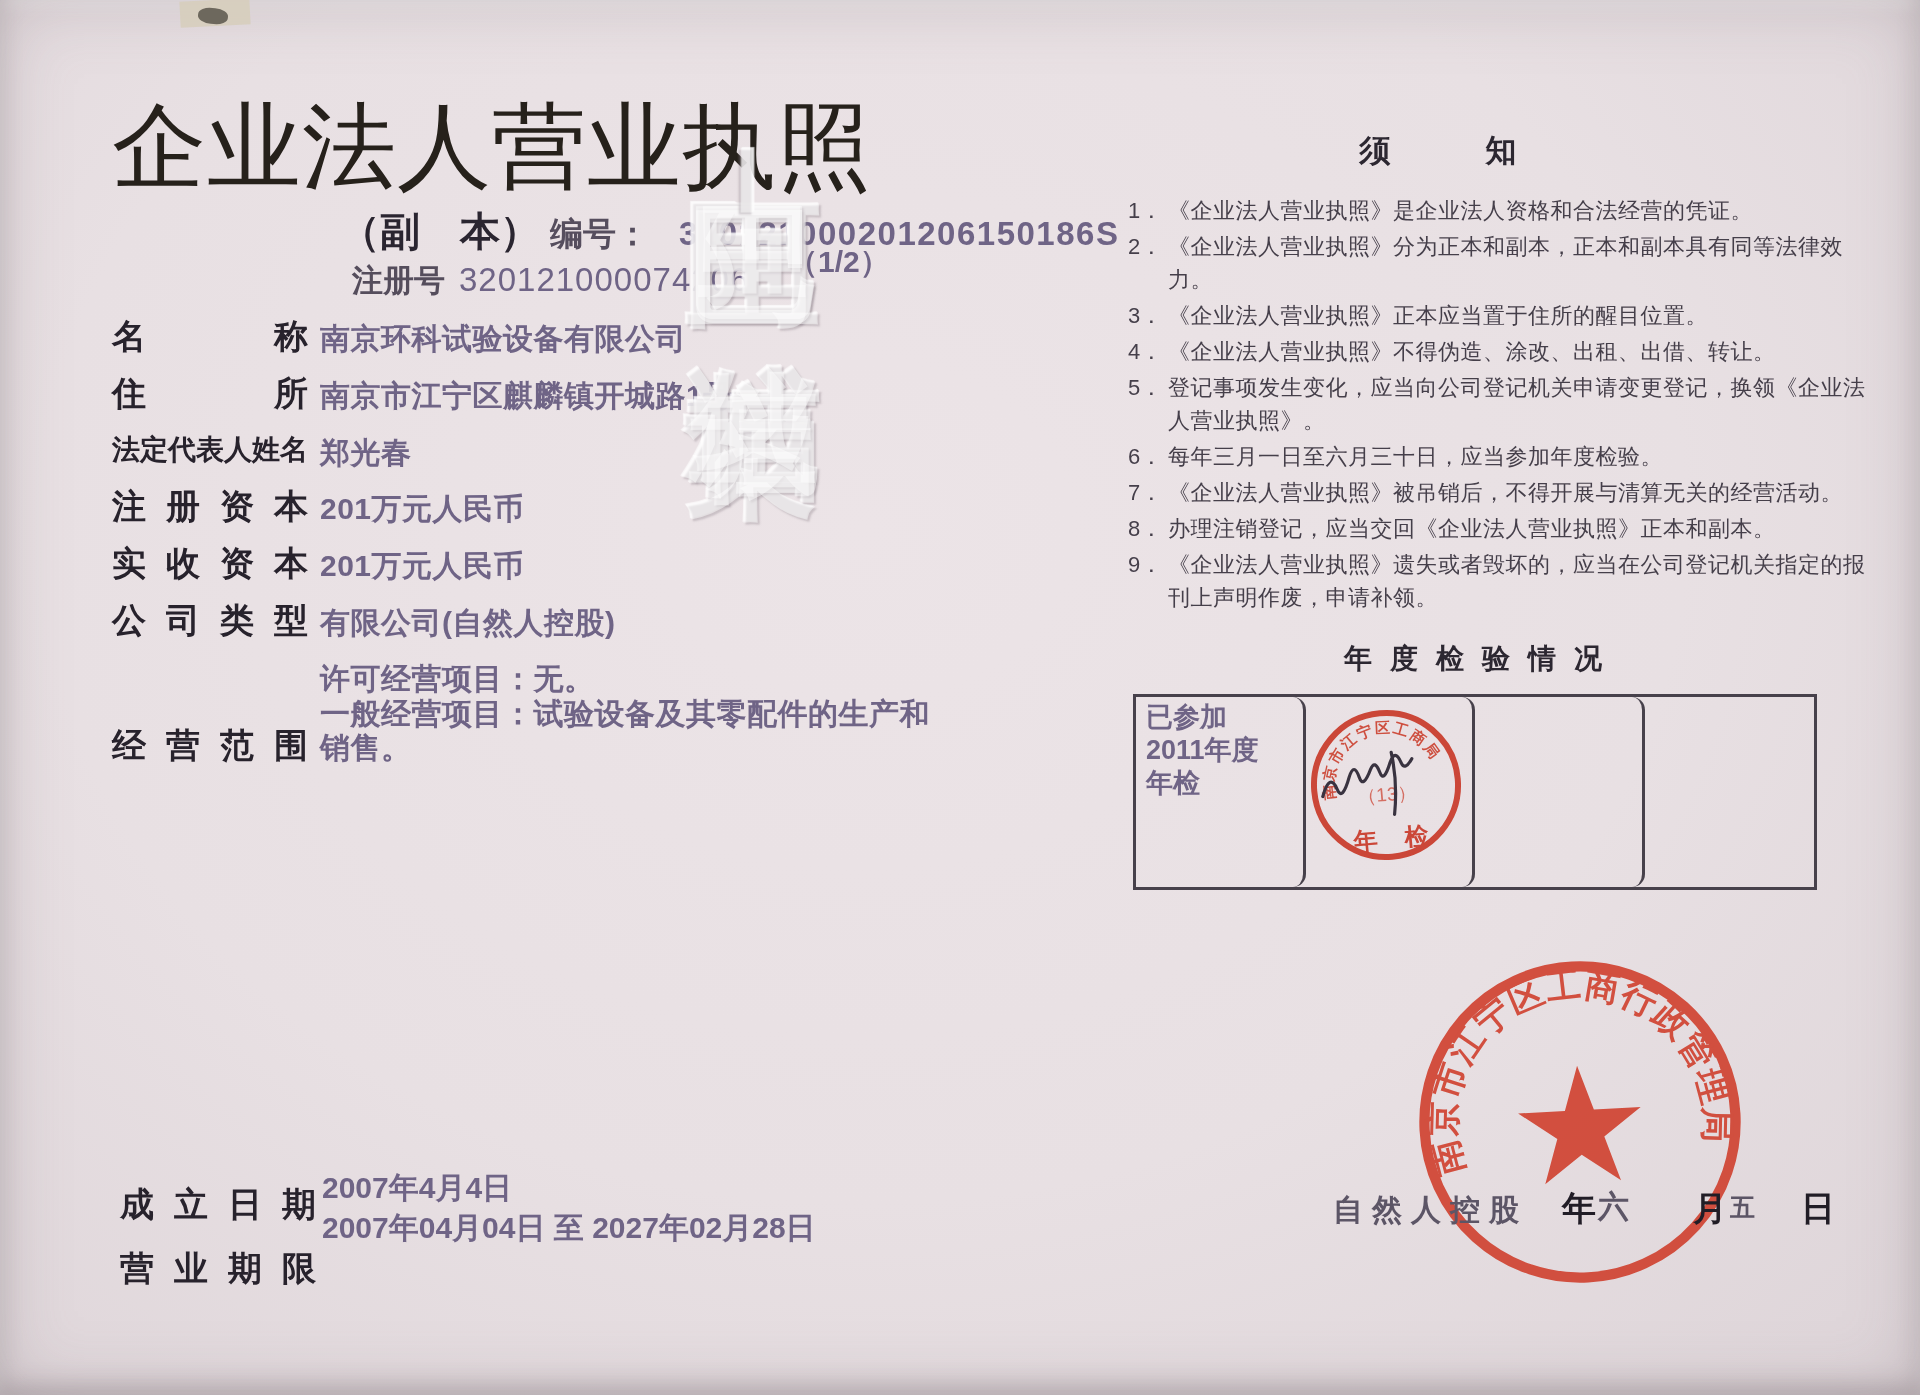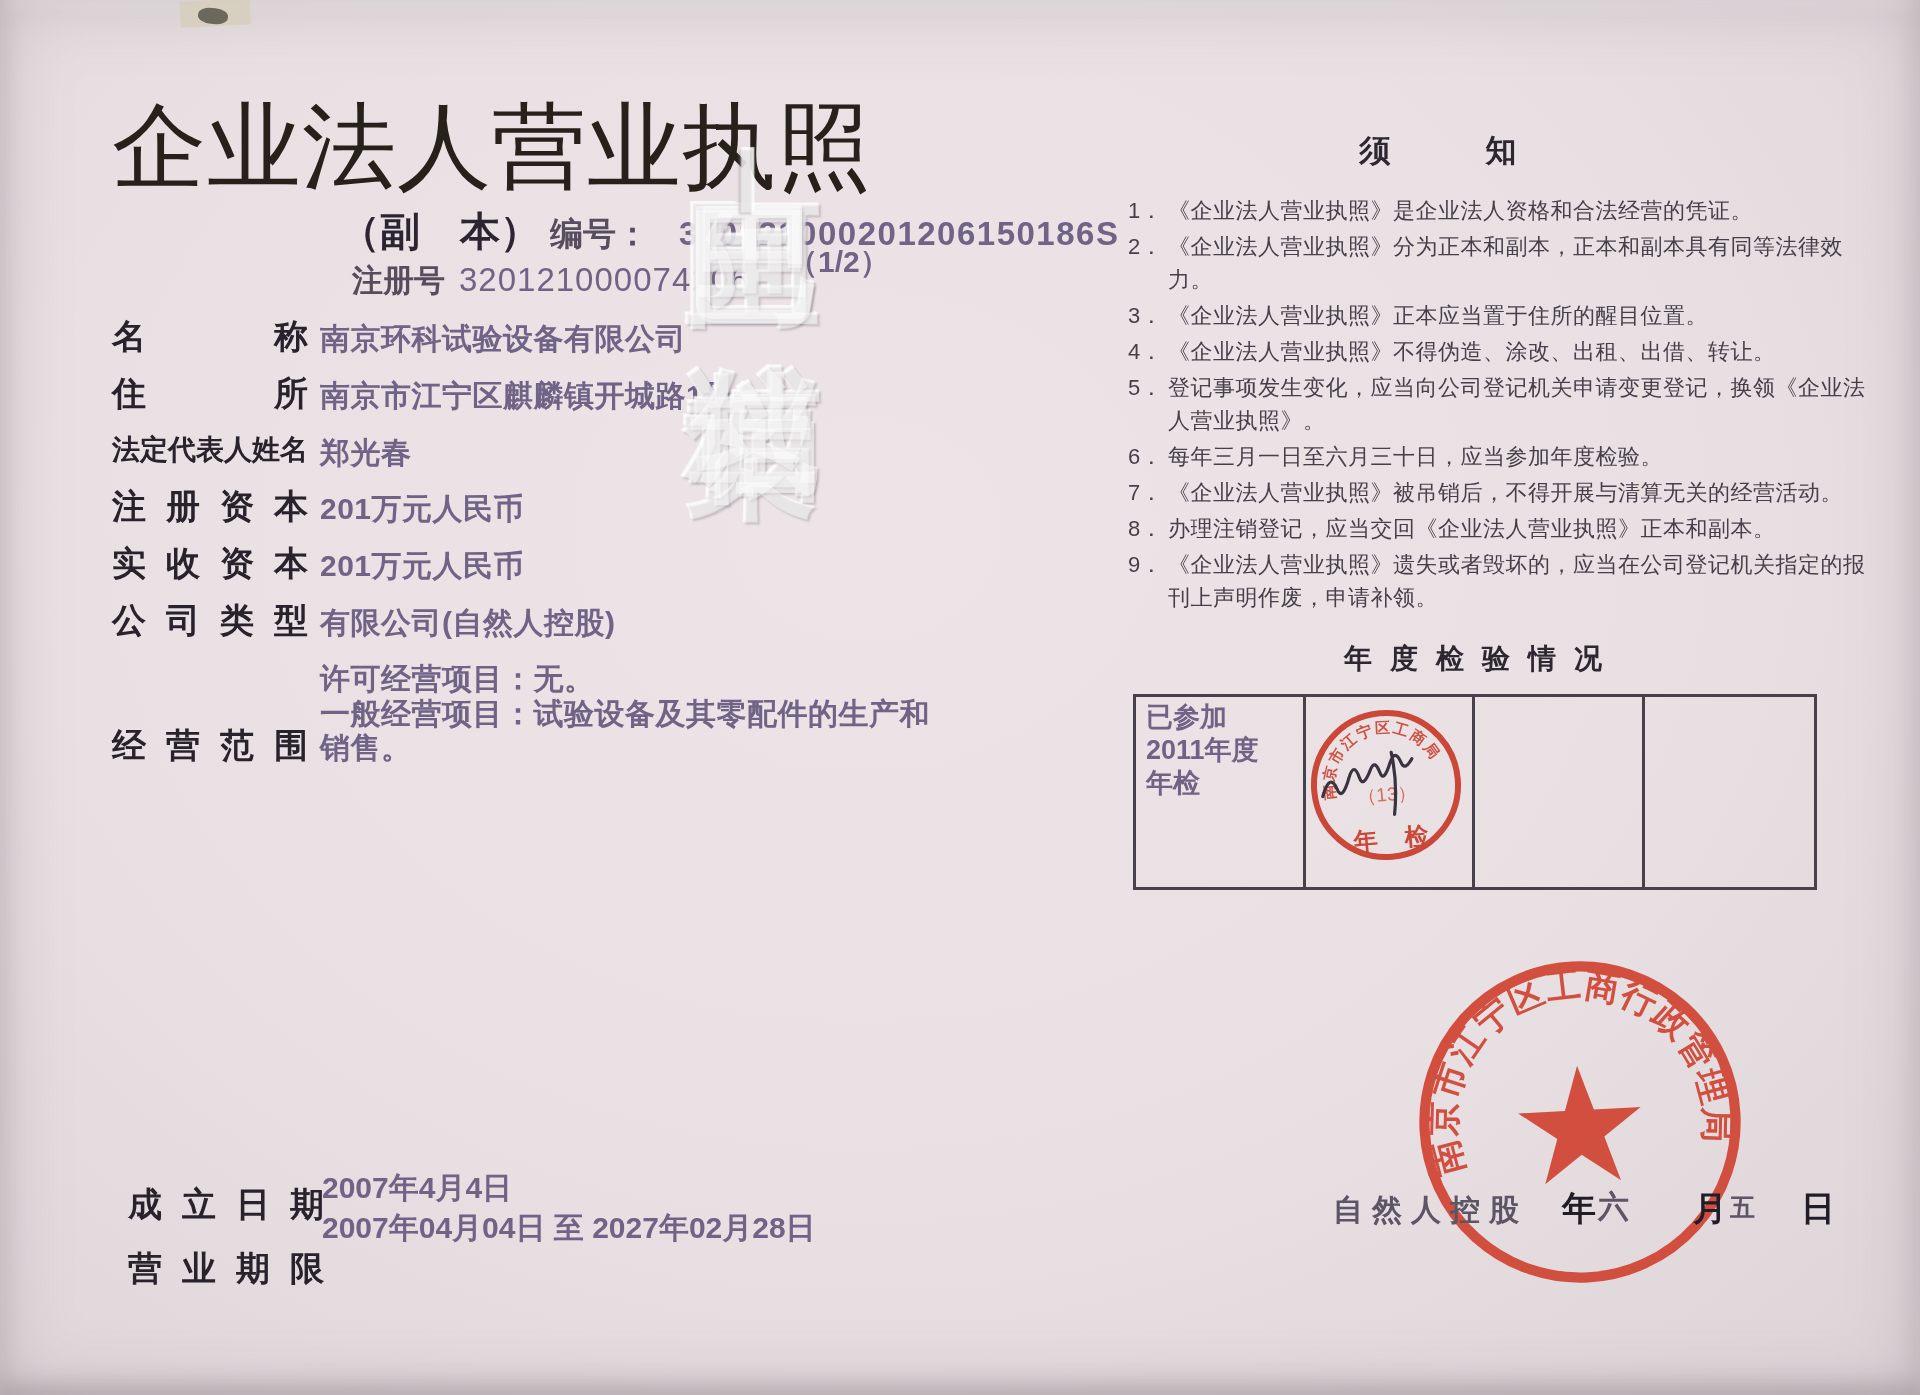--- a/index.html
+++ b/index.html
@@ -26,34 +26,34 @@
   .reg-label{font-size:31px;font-weight:bold;color:#554d5c;}
   .reg-number{font-size:33px;color:#6f6486;margin-left:14px;letter-spacing:1px;font-weight:400;text-align:center;}
   #fields{position:absolute;left:0;top:232px;width:830px;}
   .field-row{display:flex;margin-bottom:16px;align-items:flex-end;}
   .flabel{flex:0 0 196px;width:196px;text-align:justify;text-align-last:justify;
     font-size:34px;font-weight:bold;color:#27222c;line-height:1.2;}
   .flabel.small{font-size:28px;line-height:1.46;}
   .fvalue{margin-left:12px;font-size:30px;color:#6f6486;padding-top:5px;line-height:1.16;font-weight:600;letter-spacing:.5px;white-space:nowrap;}
   
   .footer{position:absolute;left:112px;top:1160px;width:800px;height:150px;z-index:2;}
-  .f-lab1,.f-lab2{position:absolute;left:16px;width:196px;text-align:justify;text-align-last:justify;font-size:34px;font-weight:bold;color:#27222c;}
+  .f-lab1,.f-lab2{position:absolute;left:8px;width:196px;text-align:justify;text-align-last:justify;font-size:34px;font-weight:bold;color:#27222c;}
   .f-lab1{top:22px;} .f-lab2{top:86px;}
   .f-val1,.f-val2{position:absolute;left:210px;font-size:30px;color:#6f6486;font-weight:600;white-space:nowrap;}
   .f-val1{top:8px;} .f-val2{top:48px;}
   
   .right{position:absolute;left:1128px;top:130px;width:764px;z-index:2;}
   .notice-title{width:620px;text-align:center;font-size:31px;font-weight:bold;color:#2c2731;letter-spacing:95px;text-indent:95px;white-space:nowrap;}
   .notice-list{margin-top:22px;width:756px;}
   .notice-item{display:flex;margin-bottom:3px;color:#453f4a;font-size:22px;line-height:1.5;}
   .n-num{flex:0 0 40px;} .n-text{flex:1;letter-spacing:.5px;}
   .annual-title{margin-top:26px;width:690px;text-align:center;font-size:28px;font-weight:bold;color:#2c2731;letter-spacing:18px;text-indent:18px;white-space:nowrap;}
   .annual-table{margin-top:16px;margin-left:5px;width:684px;height:196px;display:grid;grid-template-columns:repeat(4,1fr);
     border:3px solid #47414b;}
-  .acell{border-right:3px solid #47414b;padding:4px 10px;font-size:27px;font-weight:600;color:#6f6486;line-height:1.22;}
+  .acell{border-right:3px solid #47414b;padding:4px 10px;font-size:27px;font-weight:600;color:#6f6486;line-height:1.22;border-radius:13px;}
   .acell:last-child{border-right:none;}
   
   .small-stamp{position:absolute;left:1306px;top:704px;width:160px;height:162px;z-index:4;transform:rotate(-5deg);opacity:.92;}
   .big-seal{position:absolute;left:1406px;top:948px;width:348px;height:348px;z-index:3;transform:rotate(-3deg);opacity:.9;}
   .date-row{position:absolute;left:1333px;top:1186px;display:flex;align-items:baseline;z-index:5;white-space:nowrap;}
   .d-era{font-size:30px;font-weight:bold;color:#5c5566;letter-spacing:9px;}
   .d-unit{font-size:34px;font-weight:bold;color:#211d26;}
   .d-yu{margin-left:34px;}
   .d-mval{font-size:31px;font-weight:bold;color:#5c5566;margin-left:2px;transform:translateY(-3px);}
   .d-mu{margin-left:64px;}

